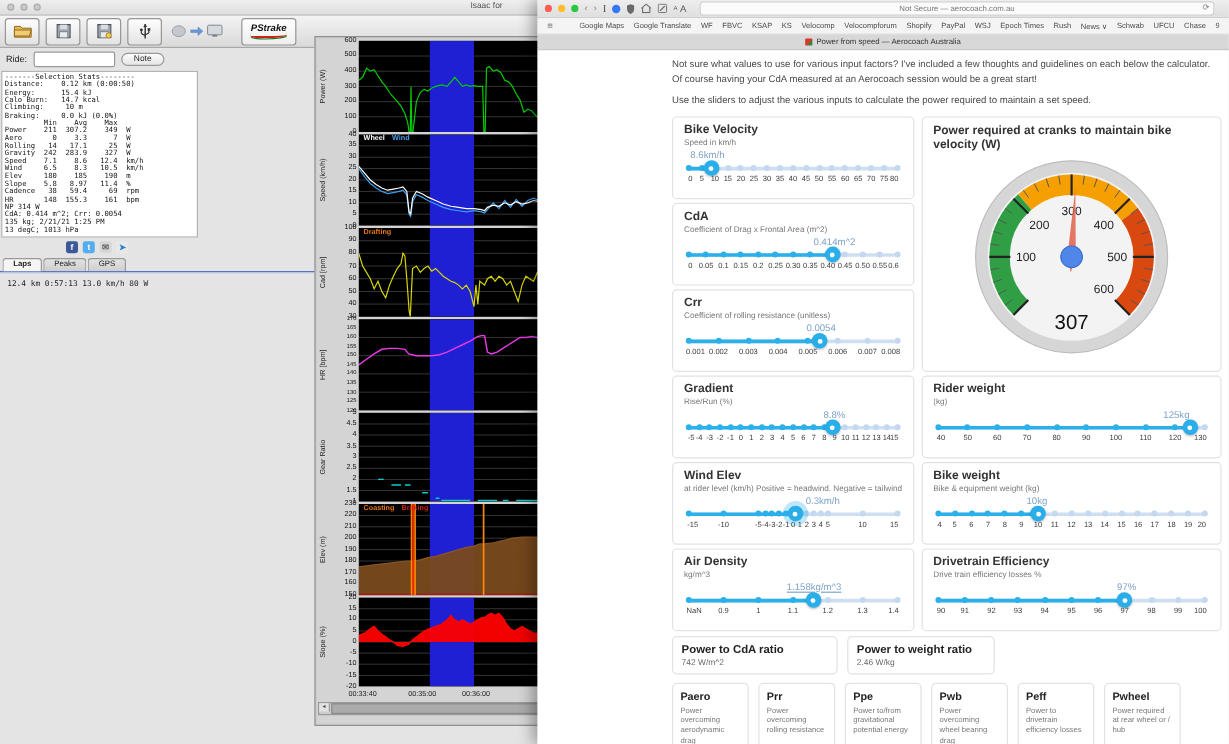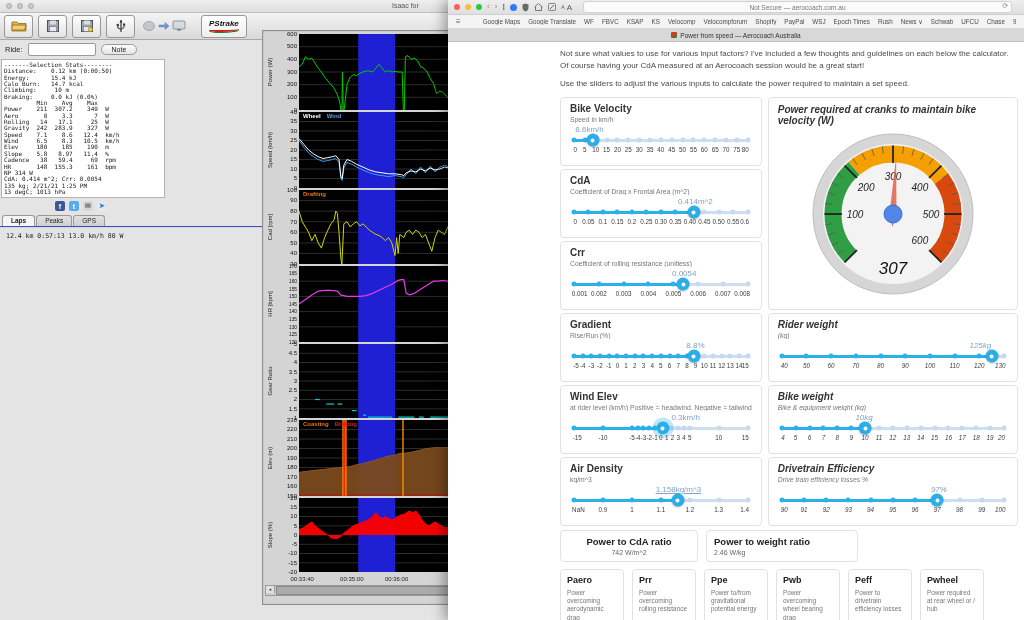--- a/index.html
+++ b/index.html
@@ -60,21 +60,21 @@
   .bm{font-size:6.3px;color:#4a4a4a;white-space:nowrap;flex:none;}
   .bm-menu{font-size:8px;color:#666;margin-right:14px;}
   .sf-tabbar{height:12px;background:#d8d8d8;border-bottom:1px solid #c2c2c2;display:flex;align-items:center;justify-content:center;gap:3px;flex:none;}
   .tab-title{font-size:6.5px;color:#333;}
   .favicon{width:6px;height:6px;background:linear-gradient(135deg,#d23a2a 60%,#2a8a3a 60%);border-radius:1px;flex:none;}
   #content{flex:1;background:#fff;padding:6px 6px 0 112px;overflow:hidden;color:#444;}
   #intro p{margin:0 0 7px;font-size:8px;line-height:1.45;max-width:470px;color:#4a4a4a;}
   
   #calc{display:flex;gap:6px;margin-top:5px;}
   .col{display:flex;flex-direction:column;gap:3px;}
-  .col-l{width:213px;}  .col-r{width:283px;font-style:italic;}
+  .col-l{width:213px;}  .col-r{width:283px;}
   .panel{background:#fff;border:1px solid #e2e2e2;border-radius:4px;box-sizing:border-box;}
   .slider-panel{height:69px;padding:5px 9px 0;position:relative;}
   .p-title{font-size:10px;font-weight:bold;color:#333;}
   .p-sub{font-size:6.8px;color:#777;margin-top:2px;white-space:nowrap;overflow:hidden;}
   .slider-body{position:relative;height:34px;margin-top:1px;}
   .track{position:absolute;left:4px;right:4px;top:15px;height:3px;background:#cfdff2;border-radius:2px;}
   .track-fill{position:absolute;left:0;top:0;height:100%;background:#2bb0ea;border-radius:2px;}
   .dot{position:absolute;top:50%;width:5px;height:5px;border-radius:50%;background:#c4d8ef;transform:translate(-50%,-50%);}
   .dot.on{background:#2bb0ea;}
   .handle{position:absolute;top:50%;width:13px;height:13px;border-radius:50%;background:#29aee9;transform:translate(-50%,-50%);box-shadow:0 1px 2px rgba(0,0,0,.25);}
@@ -891,25 +891,25 @@
                 <div class="tick-label" style="left: 70%;">97</div>
                 <div class="tick-label" style="left: 80%;">98</div>
                 <div class="tick-label" style="left: 90%;">99</div>
                 <div class="tick-label" style="left: 100%; transform: translateX(-85%);">100</div>
               </div>
             </div>
           </div>
       </div>
     </div>
     <div id="metrics">
-        <div class="panel metric" style="width: 138px; text-align: center;">
+        <div class="panel metric" style="width: 138px;">
           <div class="m-title">Power to CdA ratio</div>
           <div class="m-value">742 W/m^2</div>
         </div>
-        <div class="panel metric" style="width: 152px;">
+        <div class="panel metric" style="width: 123px;">
           <div class="m-title">Power to weight ratio</div>
           <div class="m-value">2.46 W/kg</div>
         </div>
       </div>
     <div id="power-cards">
         <div class="panel pcard">
           <div class="c-title">Paero</div>
           <div class="c-desc">Power overcoming aerodynamic drag</div>
         </div>
         <div class="panel pcard">

